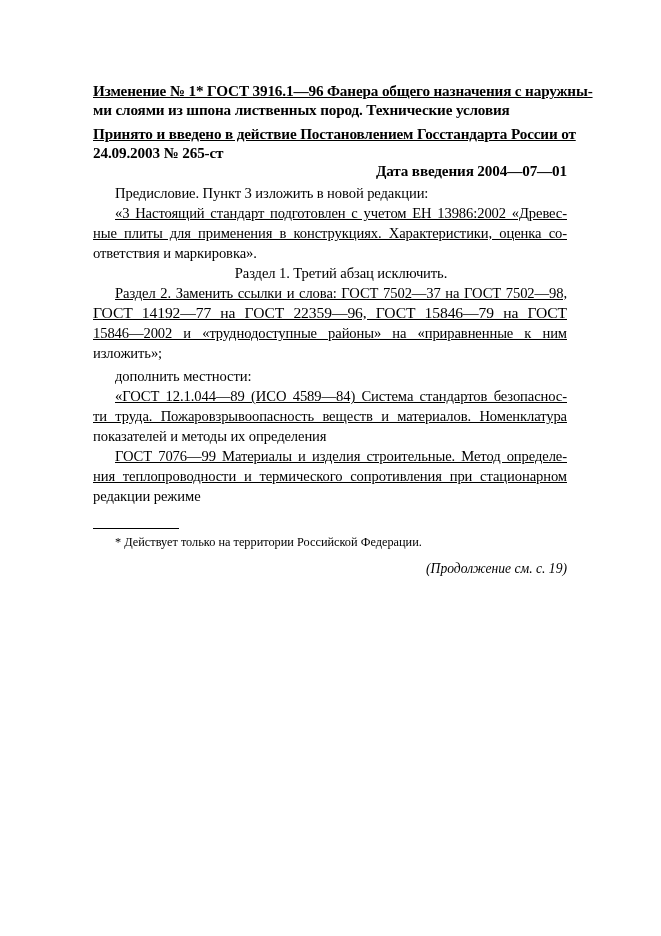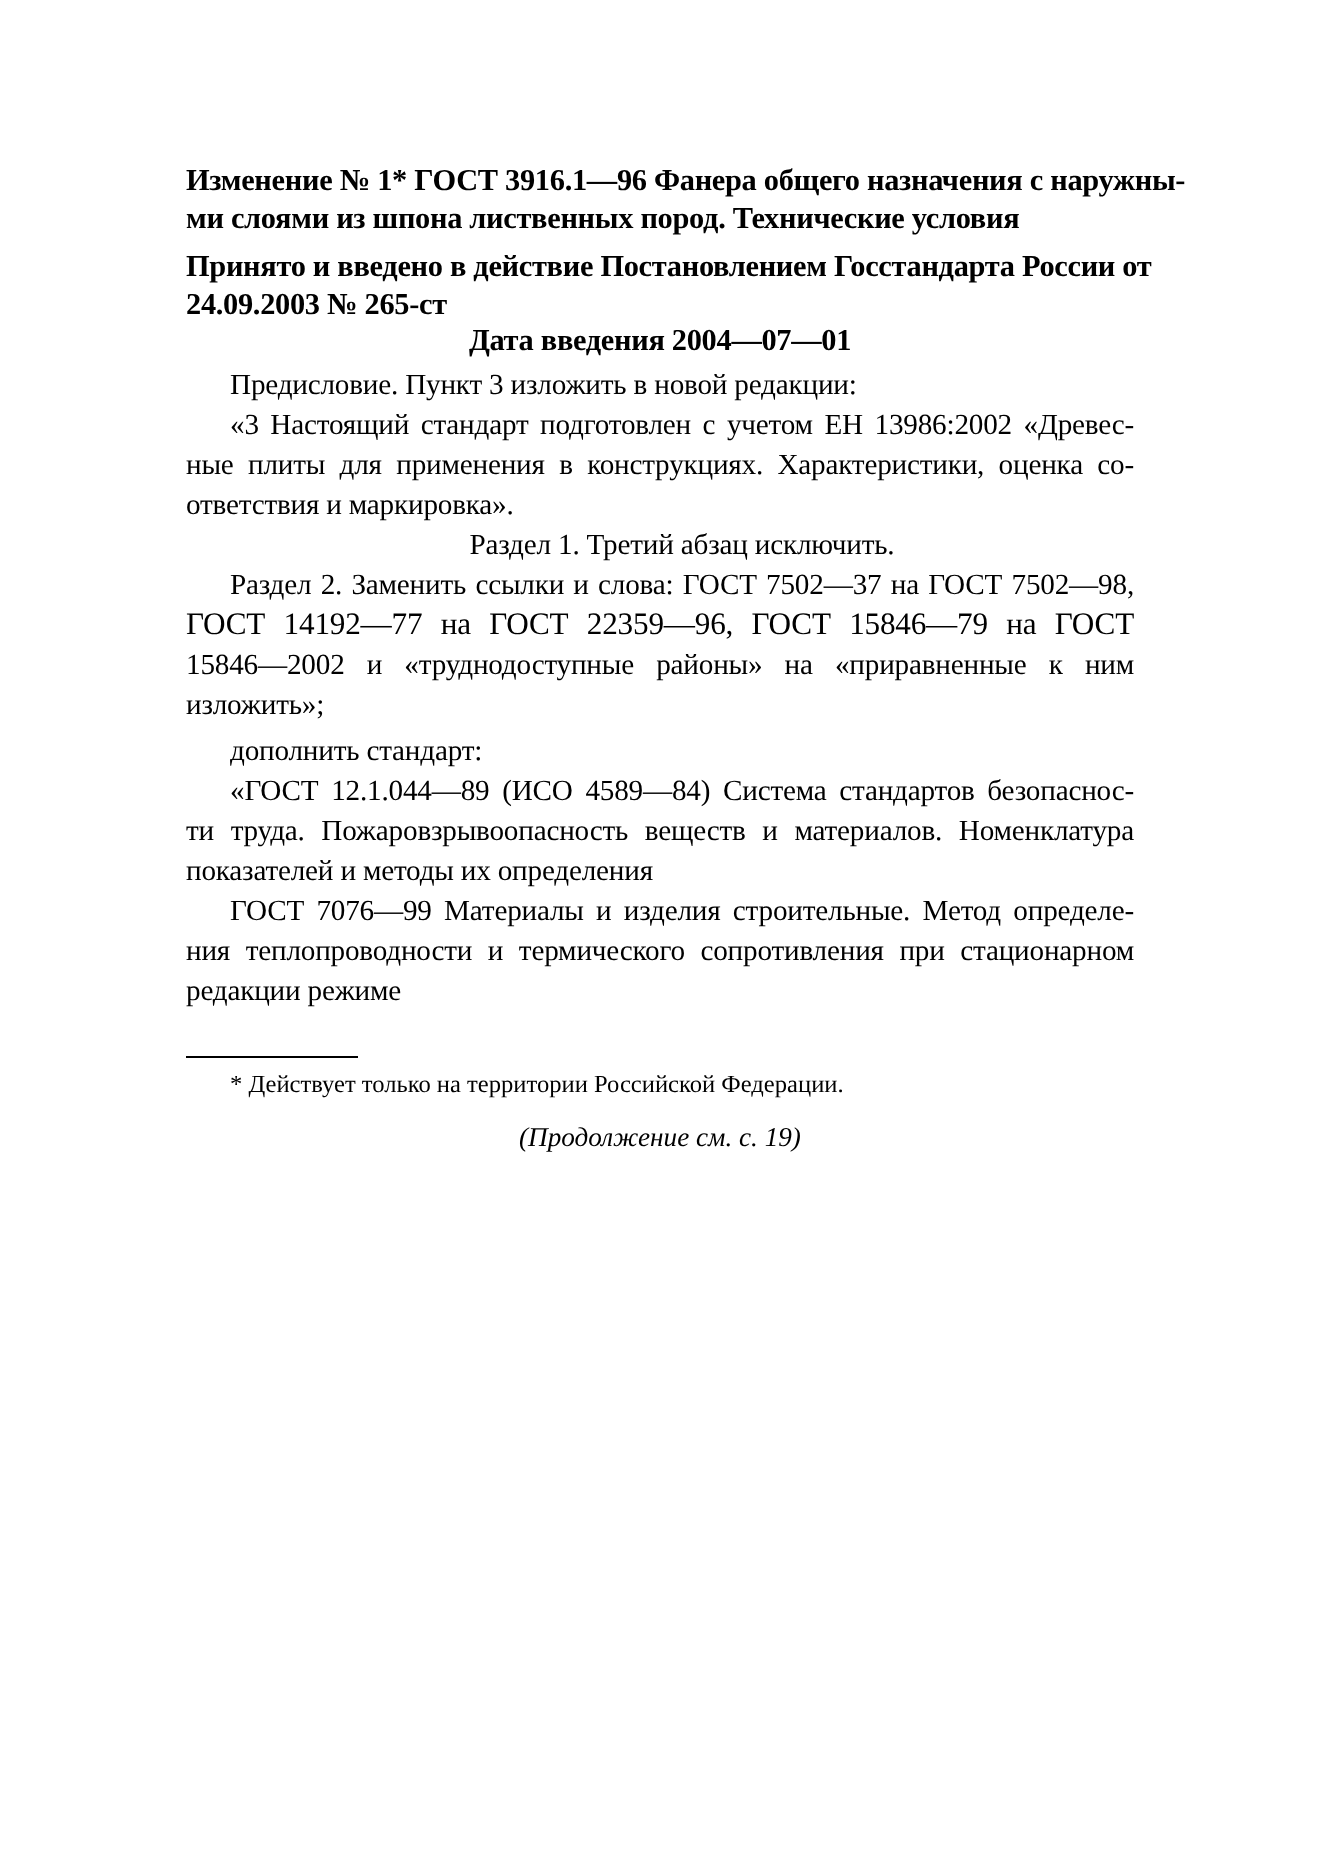--- a/index.html
+++ b/index.html
@@ -29,23 +29,24 @@
     }
     .title {
       font-weight: bold;
       font-size: 15.2px;
       line-height: 19px;
       letter-spacing: -0.15px;
     }
     .just {
       text-align: justify;
       text-align-last: justify;
+      text-decoration: underline;
     }
     .right {
-      text-align: center;
+      text-align: right;
     }
     .body {
       font-size: 14.6px;
       line-height: 20px;
       letter-spacing: -0.1px;
     }
     .indent {
       padding-left: 22px;
       box-sizing: border-box;
     }
@@ -80,21 +81,21 @@
 
   <div class="abs body indent" style="top:183px;">Предисловие. Пункт 3 изложить в новой редакции:</div>
   <div class="abs body indent just" style="top:203px;">«3 Настоящий стандарт подготовлен с учетом ЕН 13986:2002 «Древес-</div>
   <div class="abs body just" style="top:223px;">ные плиты для применения в конструкциях. Характеристики, оценка со-</div>
   <div class="abs body" style="top:243px;">ответствия и маркировка».</div>
   <div class="abs body indent" style="top:263px;text-align:center;">Раздел 1. Третий абзац исключить.</div>
   <div class="abs body indent just" style="top:283px;">Раздел 2. Заменить ссылки и слова: ГОСТ 7502—37 на ГОСТ 7502—98,</div>
   <div class="abs body just" style="top:303px; font-size:15.6px;">ГОСТ  14192—77  на  ГОСТ  22359—96,  ГОСТ  15846—79  на ГОСТ</div>
   <div class="abs body just" style="top:323px;">15846—2002  и  «труднодоступные  районы»  на  «приравненные к ним</div>
   <div class="abs body" style="top:343px;">изложить»;</div>
-  <div class="abs body indent" style="top:366px;">дополнить стандарт:</div>
+  <div class="abs body indent" style="top:366px;">дополнить местности:</div>
   <div class="abs body indent just" style="top:386px;">«ГОСТ 12.1.044—89 (ИСО 4589—84) Система стандартов безопаснос-</div>
   <div class="abs body just" style="top:406px;">ти труда. Пожаровзрывоопасность веществ и материалов. Номенклатура</div>
   <div class="abs body" style="top:426px;">показателей и методы их определения</div>
   <div class="abs body indent just" style="top:446px;">ГОСТ 7076—99 Материалы и изделия строительные. Метод определе-</div>
   <div class="abs body just" style="top:466px;">ния теплопроводности и термического сопротивления при стационарном</div>
   <div class="abs body" style="top:486px;">редакции режиме</div>
 
   <div class="rule" style="top:528px;"></div>
 
   <div class="abs footnote indent" style="top:534px;">* Действует только на территории Российской Федерации.</div>

